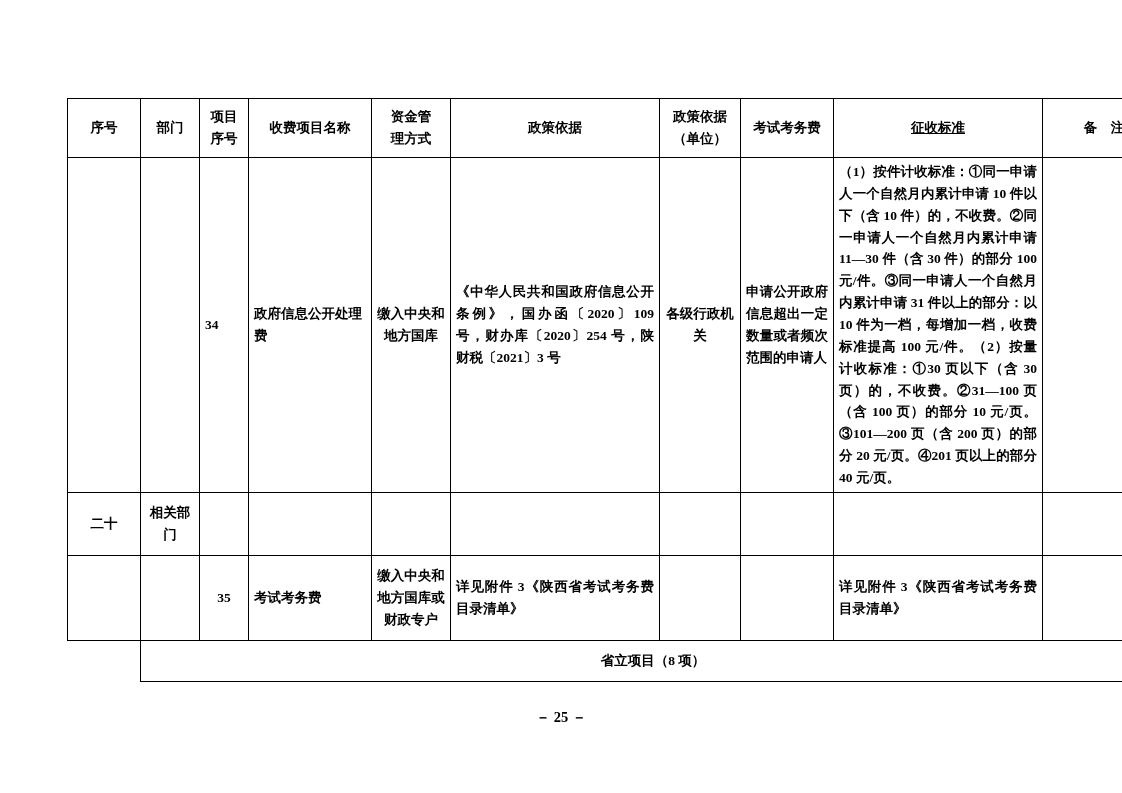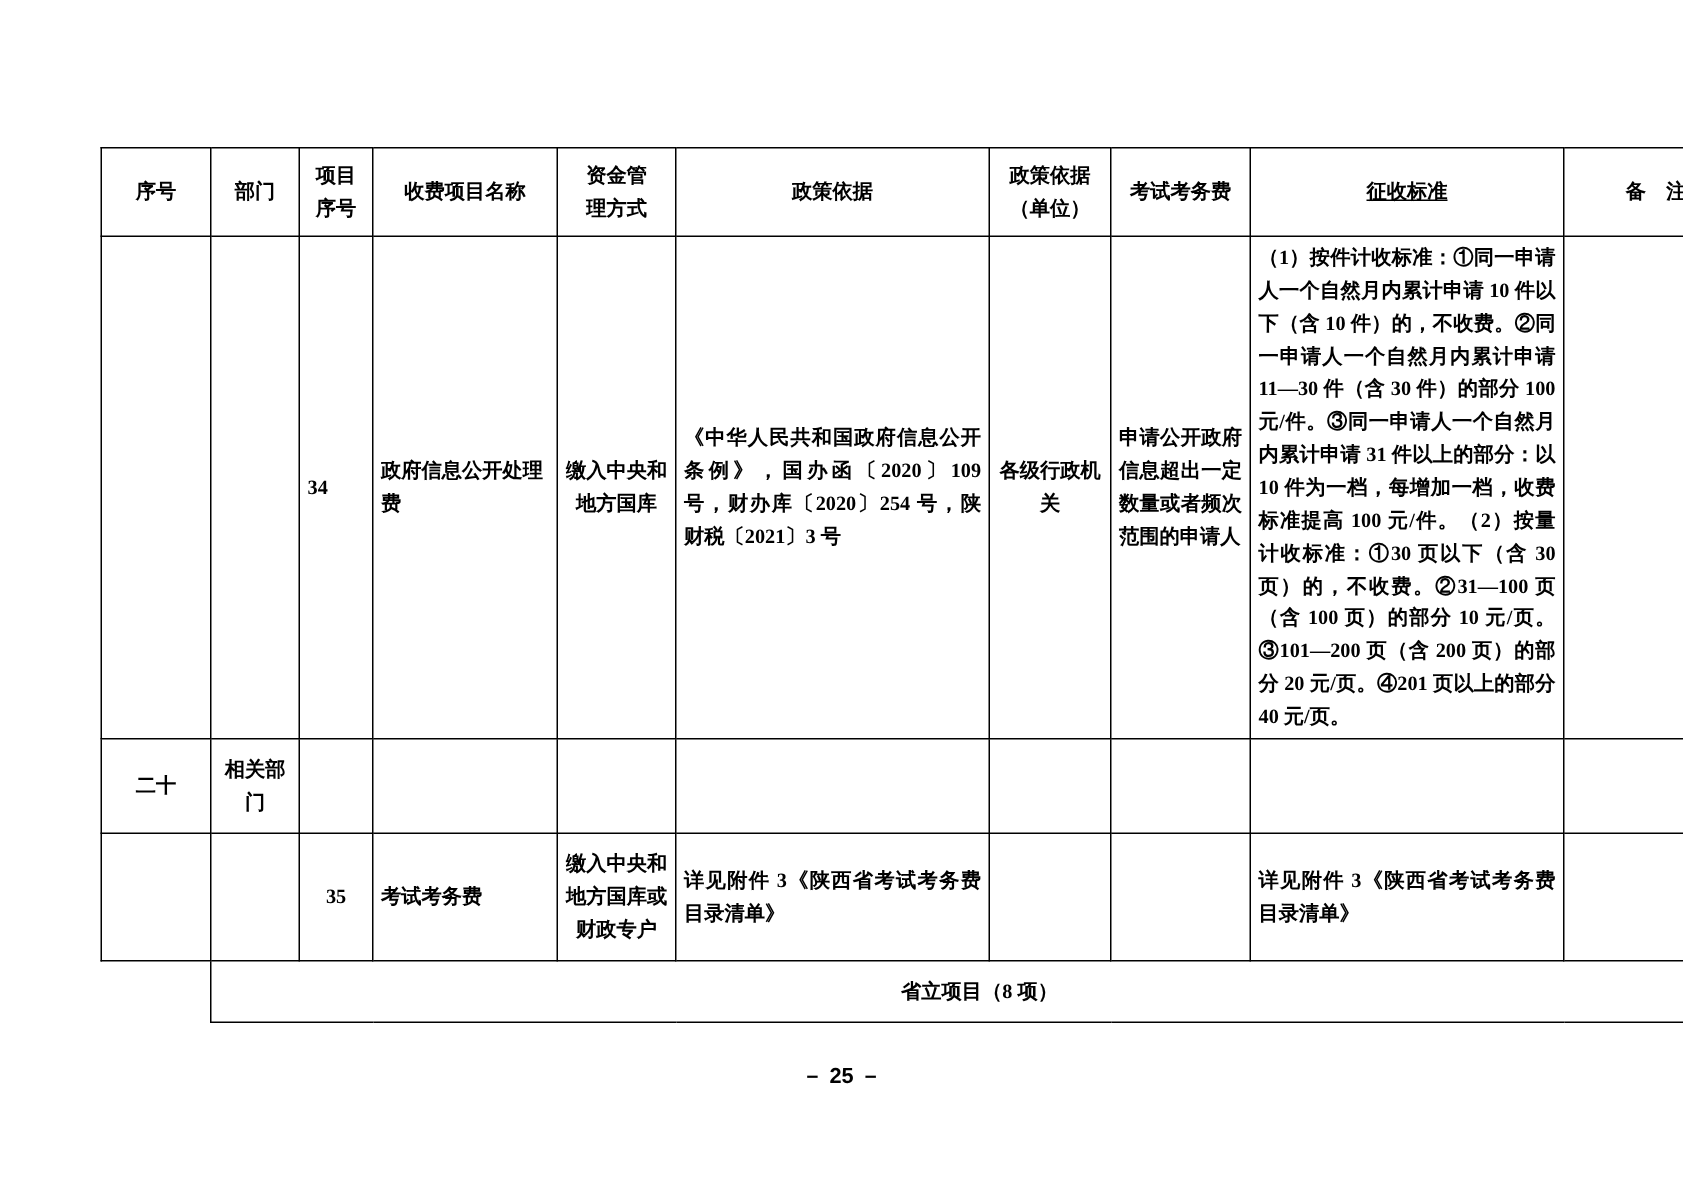--- a/index.html
+++ b/index.html
@@ -85,21 +85,21 @@
     border-right: none !important;
   }
   .footer-page {
     position: absolute;
     left: 0;
     top: 708px;
     width: 1122px;
     text-align: center;
     font-size: 14.5px;
     font-weight: bold;
-    font-family: Liberation Sans, sans-serif;
+    font-family: Liberation Serif, serif;
   }
 </style>
 </head>
 <body>
 
 <div class="page">
 
   <table class="fee-table">
     <thead>
       <tr>

